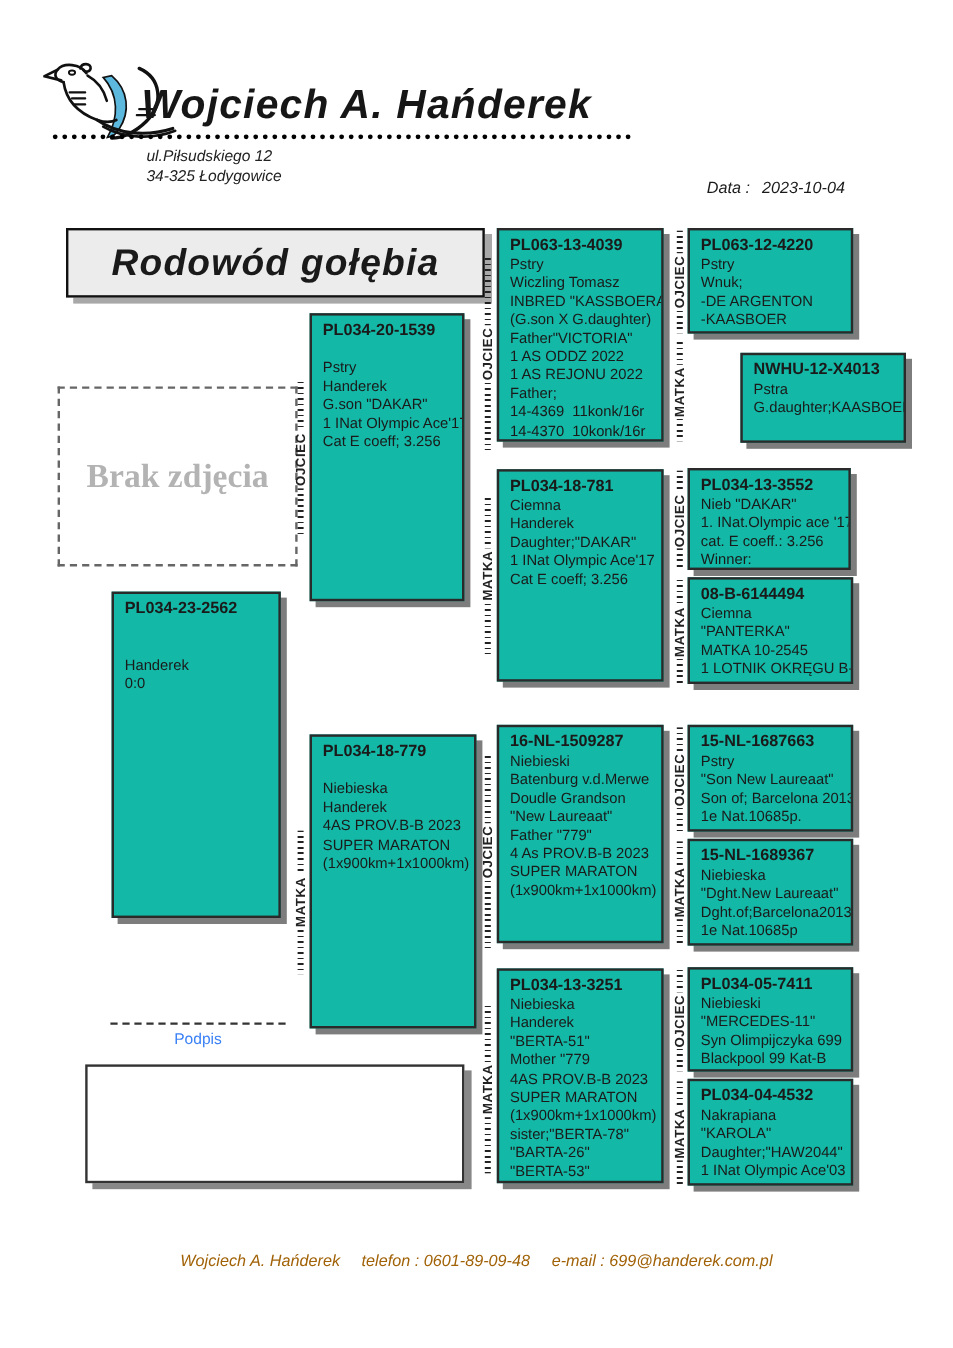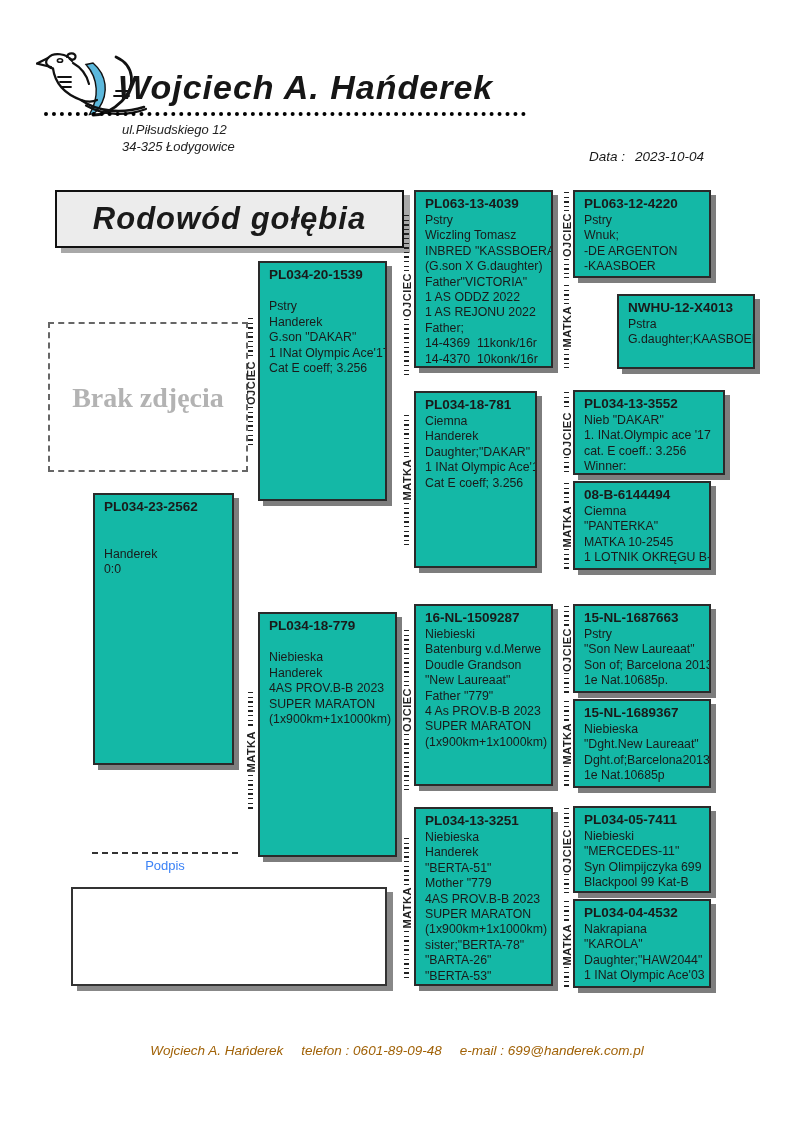--- a/index.html
+++ b/index.html
@@ -44,26 +44,26 @@
     position:absolute;background:#14b8a6;border:2px solid #2a2a2a;
     box-shadow:5px 5px 0 #7d7d7d;padding:4px 7px 2px 9px;overflow:hidden;
     box-sizing:border-box;
   }
   .ring{font-size:13.5px;font-weight:bold;margin-bottom:2px;white-space:nowrap;}
   .bline{font-size:12.3px;line-height:15.4px;min-height:15.4px;white-space:pre;}
   .b-subject{left:93px;top:493px;width:141px;height:272px;}
   .b-father {left:258px;top:261px;width:129px;height:240px;}
   .b-mother {left:258px;top:612px;width:139px;height:245px;}
   .b-ff{left:414px;top:190px;width:139px;height:178px;}
-  .b-fm{left:414px;top:391px;width:123px;height:177px;}
+  .b-fm{left:414px;top:391px;width:139px;height:177px;}
   .b-mf{left:414px;top:604px;width:139px;height:182px;}
   .b-mm{left:414px;top:807px;width:139px;height:179px;}
   .b-fff{left:573px;top:190px;width:138px;height:88px;}
   .b-ffm{left:573px;top:294px;width:138px;height:75px;margin-left:44px;}
-  .b-fmf{left:573px;top:390px;width:152px;height:85px;}
+  .b-fmf{left:573px;top:390px;width:136px;height:85px;}
   .b-fmm{left:573px;top:481px;width:138px;height:89px;}
   .b-mff{left:573px;top:604px;width:138px;height:89px;}
   .b-mfm{left:573px;top:699px;width:138px;height:89px;}
   .b-mmf{left:573px;top:806px;width:138px;height:87px;}
   .b-mmm{left:573px;top:899px;width:138px;height:89px;}
   
   .gutter{
     position:absolute;width:13px;display:flex;flex-direction:column;
     align-items:center;overflow:hidden;
   }

